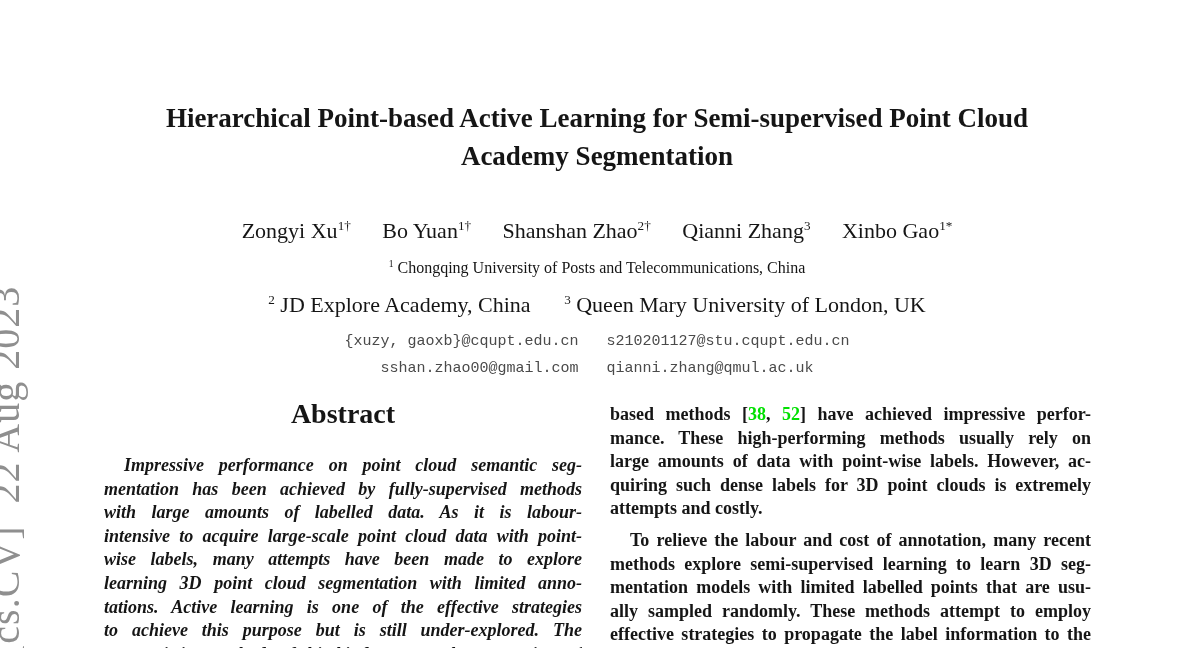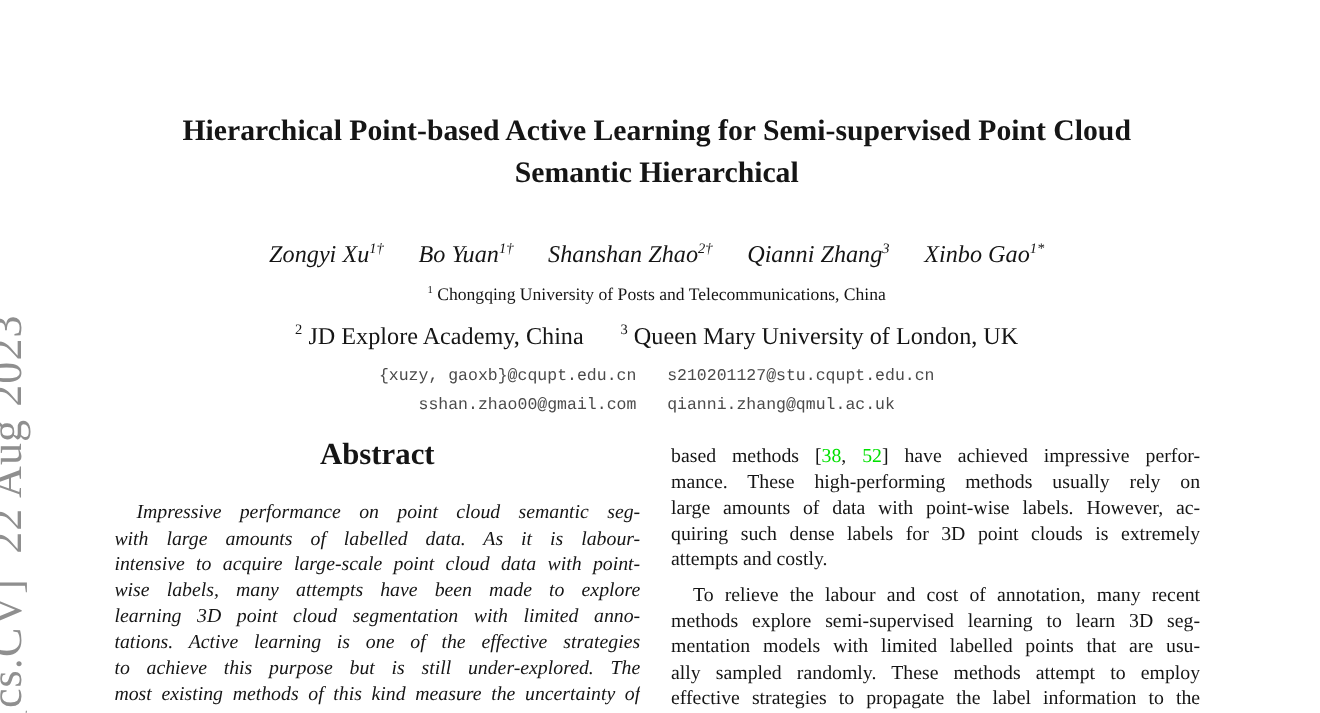--- a/index.html
+++ b/index.html
@@ -23,21 +23,21 @@
     white-space: pre;
     letter-spacing: 1px;
   }
   
   .header-wrap {
     position: absolute; left: 104px; top: 0; width: 986px;
     text-align: center;
   }
   .title { margin-top: 99px; font-weight: bold; font-size: 27px; line-height: 38px; }
   .authors { margin-top: 38px; font-size: 22px; line-height: 26px; }
-  .author { display: inline-block; margin: 0 13px; font-style: italic; }
+  .author { display: inline-block; margin: 0 13px; }
   sup { font-size: 60%; }
   .affil { margin-top: 6px; font-size: 16px; line-height: 27px; }
   .affil-row2 { font-size: 22px; line-height: 27px; }
   .affil-part { display: inline-block; margin: 4px 14px; }
   .emails {
     margin-top: 6px;
     font-family: "Liberation Mono", "DejaVu Sans Mono", monospace;
     font-size: 15px; line-height: 27px; color: #4a4a4a;
   }
   .email-row { display: flex; justify-content: center; gap: 28px; text-align: right; }
@@ -49,36 +49,36 @@
   .col-right {
     position: absolute; left: 610px; top: 404px; width: 481px; height: 244px;
     overflow: hidden;
   }
   .abstract-heading {
     text-align: center; font-weight: bold; font-size: 28px;
     height: 28px; margin-bottom: 29px;
   }
   .abstract-body { font-style: italic; }
   .bodytext { font-size: 18px; }
-  .jl, .nl { height: 23.6px; overflow: hidden; }
+  .jl, .nl { height: 23.6px; overflow: hidden; font-weight: bold; }
   .jl { text-align: justify; }
   .jl::after { content: ""; display: inline-block; width: 100%; height: 0; vertical-align: top; }
   .indent { text-indent: 20px; }
   .para-gap { height: 8px; }
   .cite { color: #00e000; }
 </style>
 </head>
 <body>
 
 <div class="watermark">[cs.CV]  22 Aug 2023</div>
 
 <div class="header-wrap">
   <div class="title">
     <div>Hierarchical Point-based Active Learning for Semi-supervised Point Cloud</div>
-    <div>Semantic Hierarchical</div>
+    <div>Academy Segmentation</div>
   </div>
   <div class="authors">
     <span class="author"><span>Zongyi Xu</span><sup>1†</sup></span>
     <span class="author"><span>Bo Yuan</span><sup>1†</sup></span>
     <span class="author"><span>Shanshan Zhao</span><sup>2†</sup></span>
     <span class="author"><span>Qianni Zhang</span><sup>3</sup></span>
     <span class="author"><span>Xinbo Gao</span><sup>1*</sup></span>
   </div>
   <div class="affil"><sup>1</sup><span> Chongqing University of Posts and Telecommunications, China</span></div>
   <div class="affil-row2">
@@ -94,20 +94,21 @@
       <span>sshan.zhao00@gmail.com</span>
       <span>qianni.zhang@qmul.ac.uk</span>
     </div>
   </div>
 </div>
 
 <div class="col-left bodytext">
   <div class="abstract-heading">Abstract</div>
   <div class="abstract-body">
     <div class="jl indent">Impressive performance on point cloud semantic seg-</div>
+    <div class="jl">mentation has been achieved by fully-supervised methods</div>
     <div class="jl">with large amounts of labelled data. As it is labour-</div>
     <div class="jl">intensive to acquire large-scale point cloud data with point-</div>
     <div class="jl">wise labels, many attempts have been made to explore</div>
     <div class="jl">learning 3D point cloud segmentation with limited anno-</div>
     <div class="jl">tations. Active learning is one of the effective strategies</div>
     <div class="jl">to achieve this purpose but is still under-explored. The</div>
     <div class="jl">most existing methods of this kind measure the uncertainty of</div>
   </div>
 </div>
 

